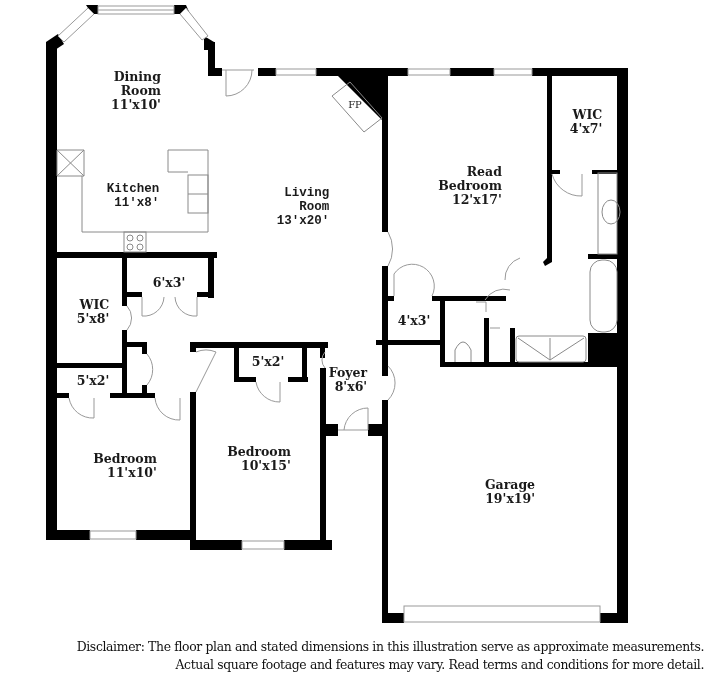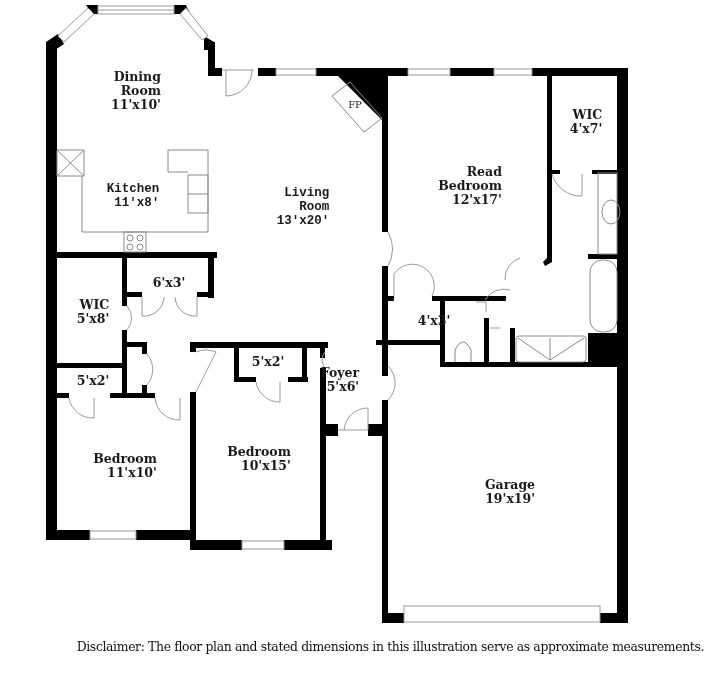--- a/index.html
+++ b/index.html
@@ -185,38 +185,39 @@
 <div class="lbl" style="left:93px;top:298px;">
   <span>WIC</span>
   <span>5'x8'</span>
 </div>
 <div class="lbl" style="left:93px;top:374px;">
   <span>5'x2'</span>
 </div>
 <div class="lbl" style="left:268px;top:355px;">
   <span>5'x2'</span>
 </div>
-<div class="lbl" style="left:414px;top:314px;margin-left:20px;">
+<div class="lbl" style="left:414px;top:314px;">
   <span>4'x3'</span>
 </div>
-<div class="lbl" style="left:340px;top:366px;">
+<div class="lbl" style="left:348px;top:366px;">
   <span>Foyer</span>
-  <span>5'x6'</span>
+  <span>8'x6'</span>
 </div>
 <div class="lbl" style="left:125px;top:452px;">
   <span>Bedroom</span>
   <span>11'x10'</span>
 </div>
 <div class="lbl" style="left:259px;top:445px;">
   <span>Bedroom</span>
   <span>10'x15'</span>
 </div>
 <div class="lbl" style="left:510px;top:478px;">
   <span>Garage</span>
   <span>19'x19'</span>
 </div>
 <div class="lbl fp" style="left:355px;top:98px;">
   <span>FP</span>
 </div>
 
 <div id="disclaimer">
   <span>Disclaimer: The floor plan and stated dimensions in this illustration serve as approximate measurements.</span>
+  <span>Actual square footage and features may vary. Read terms and conditions for more detail.</span>
 </div>
 
 </body></html>

